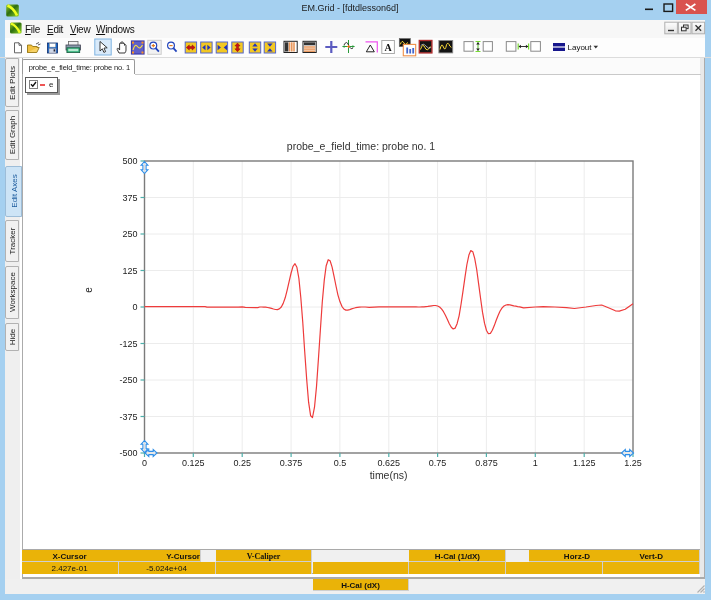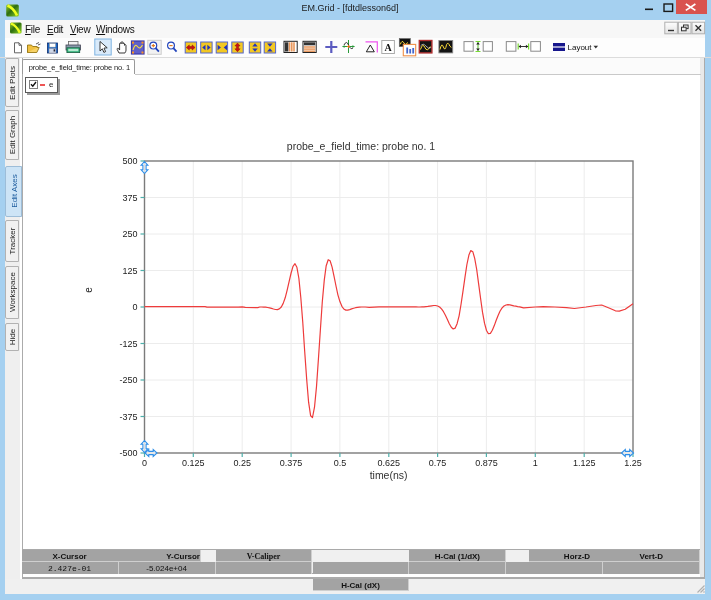--- a/index.html
+++ b/index.html
@@ -42,21 +42,21 @@
   #paneline{left:134.7px;top:73.6px;width:566px;height:1px;background:#c9c9c9;}
   
   #legend{left:25px;top:76.5px;width:31px;height:14px;background:#fff;border:1px solid #5a5a5a;
           box-shadow:2px 2px 0 #9b9b9b;}
   #legcheck svg{display:block;}#legcheck{position:absolute;left:2.5px;top:2.8px;width:7px;height:7px;background:#fff;border:1px solid #808080;}
   #legdash{position:absolute;left:14px;top:6.5px;width:5px;height:1.6px;background:#ee5555;}
   #lege{position:absolute;left:23px;top:2px;font-size:8px;color:#222;}
   
   #stable{left:21.6px;top:548.6px;width:678.7px;height:25.4px;border:1px solid #a9a9a9;box-sizing:border-box;background:#f0f0f0;}
   .scell{position:absolute;box-sizing:border-box;border-right:1px solid #cfcfcf;height:12px;
-         font-size:8px;text-align:center;color:#111;padding-top:2.4px;background:#a3a3a3;}
+         font-size:8px;text-align:center;color:#111;padding-top:2.4px;background:#eab308;}
   .shead{font-weight:bold;border-bottom:1px solid #cfcfcf;}
 </style>
 </head>
 <body>
 <div class="abs" id="titlebar"></div>
 <div class="abs" id="titletext">EM.Grid - [fdtdlesson6d]</div>
 <div class="abs" id="closebtn"></div>
 <div class="abs" id="menubar"></div>
 <div class="abs" id="borderL"></div>
 <div class="abs" id="borderR"></div>
@@ -280,21 +280,21 @@
   <div id="lege">e</div>
 </div>
 <div class="abs" id="stable"></div>
 <div class="abs scell shead" style="left:21.6px;top:549.6px;width:96.96px;">X-Cursor</div>
 <div class="abs scell shead" style="left:104px;top:549.6px;width:96.96px;text-align:right;">Y-Cursor</div>
 <div class="abs scell shead" style="left:215.5px;top:549.6px;width:96.96px;font-family:Liberation Serif, serif;">V-Caliper</div>
 <div class="abs scell shead" style="left:312.5px;top:549.6px;width:96.96px;margin-top:29px;">H-Cal (dX)</div>
 <div class="abs scell shead" style="left:409.4px;top:549.6px;width:96.96px;">H-Cal (1/dX)</div>
 <div class="abs scell shead" style="left:529px;top:549.6px;width:96.96px;">Horz-D</div>
 <div class="abs scell shead" style="left:603.3px;top:549.6px;width:96.96px;">Vert-D</div>
-<div class="abs scell" style="left:21.6px;top:561.6px;width:96.96px;font-family:Liberation Mono, monospace;">2.427e-01</div>
+<div class="abs scell" style="left:21.6px;top:561.6px;width:96.96px;">2.427e-01</div>
 <div class="abs scell" style="left:118.6px;top:561.6px;width:96.96px;">-5.024e+04</div>
 <div class="abs scell" style="left:215.5px;top:561.6px;width:96.96px;"></div>
 <div class="abs scell" style="left:312.5px;top:561.6px;width:96.96px;"></div>
 <div class="abs scell" style="left:409.4px;top:561.6px;width:96.96px;"></div>
 <div class="abs scell" style="left:506.4px;top:561.6px;width:96.96px;"></div>
 <div class="abs scell" style="left:603.3px;top:561.6px;width:96.96px;"></div>
 <svg class="abs" style="left:0;top:0;" width="711" height="60" viewBox="0 0 711 60">
 <defs>
 <linearGradient id="lg" x1="0" y1="0" x2="1" y2="1">
  <stop offset="0" stop-color="#9acd32"></stop>

